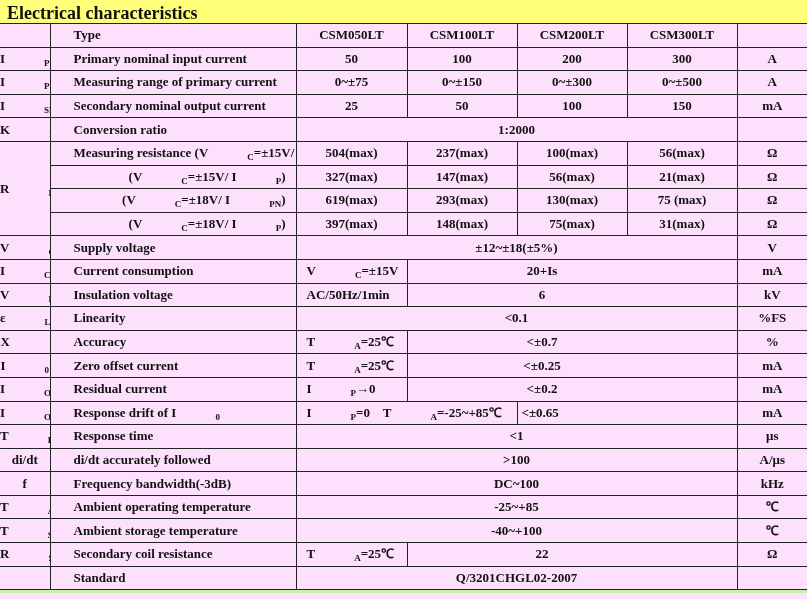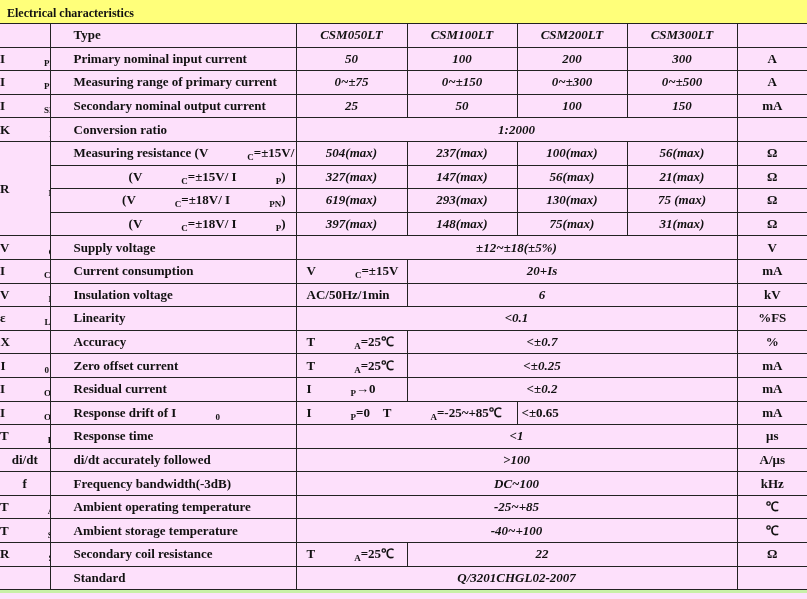--- a/index.html
+++ b/index.html
@@ -1,23 +1,23 @@
 <!DOCTYPE html>
 <html><head>
 <meta charset="utf-8">
 <style>
   html, body { margin:0; padding:0; }
   body { width:807px; height:599px; overflow:hidden; background:#fde0fb; font-family:"Liberation Serif", serif; }
-  .title { height:24px; background:#ffff7a; border-bottom:1px solid #222; font-weight:bold; font-size:12px; line-height:26px; padding-left:7px; color:#111; box-sizing:border-box; }
+  .title { height:24px; background:#ffff7a; border-bottom:1px solid #222; font-weight:bold; font-size:18px; line-height:26px; padding-left:7px; color:#111; box-sizing:border-box; }
   table { border-collapse:collapse; width:807px; table-layout:fixed; background:#fde0fb; }
   td { border:1px solid #222; font-weight:bold; font-size:13px; color:#111; padding:0; height:22.6px; line-height:16px; white-space:nowrap; overflow:hidden; }
   td.sym { text-align:center; font-size:13px; }
   td.name { text-align:left; padding-left:23px; }
   td.namer { text-align:right; padding-right:10px; }
-  td.c { text-align:center;font-style:italic; }
+  td.c { text-align:center; }
   td.cond { text-align:left; padding-left:10px; }
   td.unit { text-align:center; }
   sub { font-size:9px; vertical-align:-3px; line-height:0;margin-left:39px; }
   tr:first-child td { border-top:none; }
   td:first-child { border-left:none; }
   td:last-child { border-right:none; }
   .bottom-line { height:3px; background:#c8f0a8; }
 </style>
 </head>
 <body>

